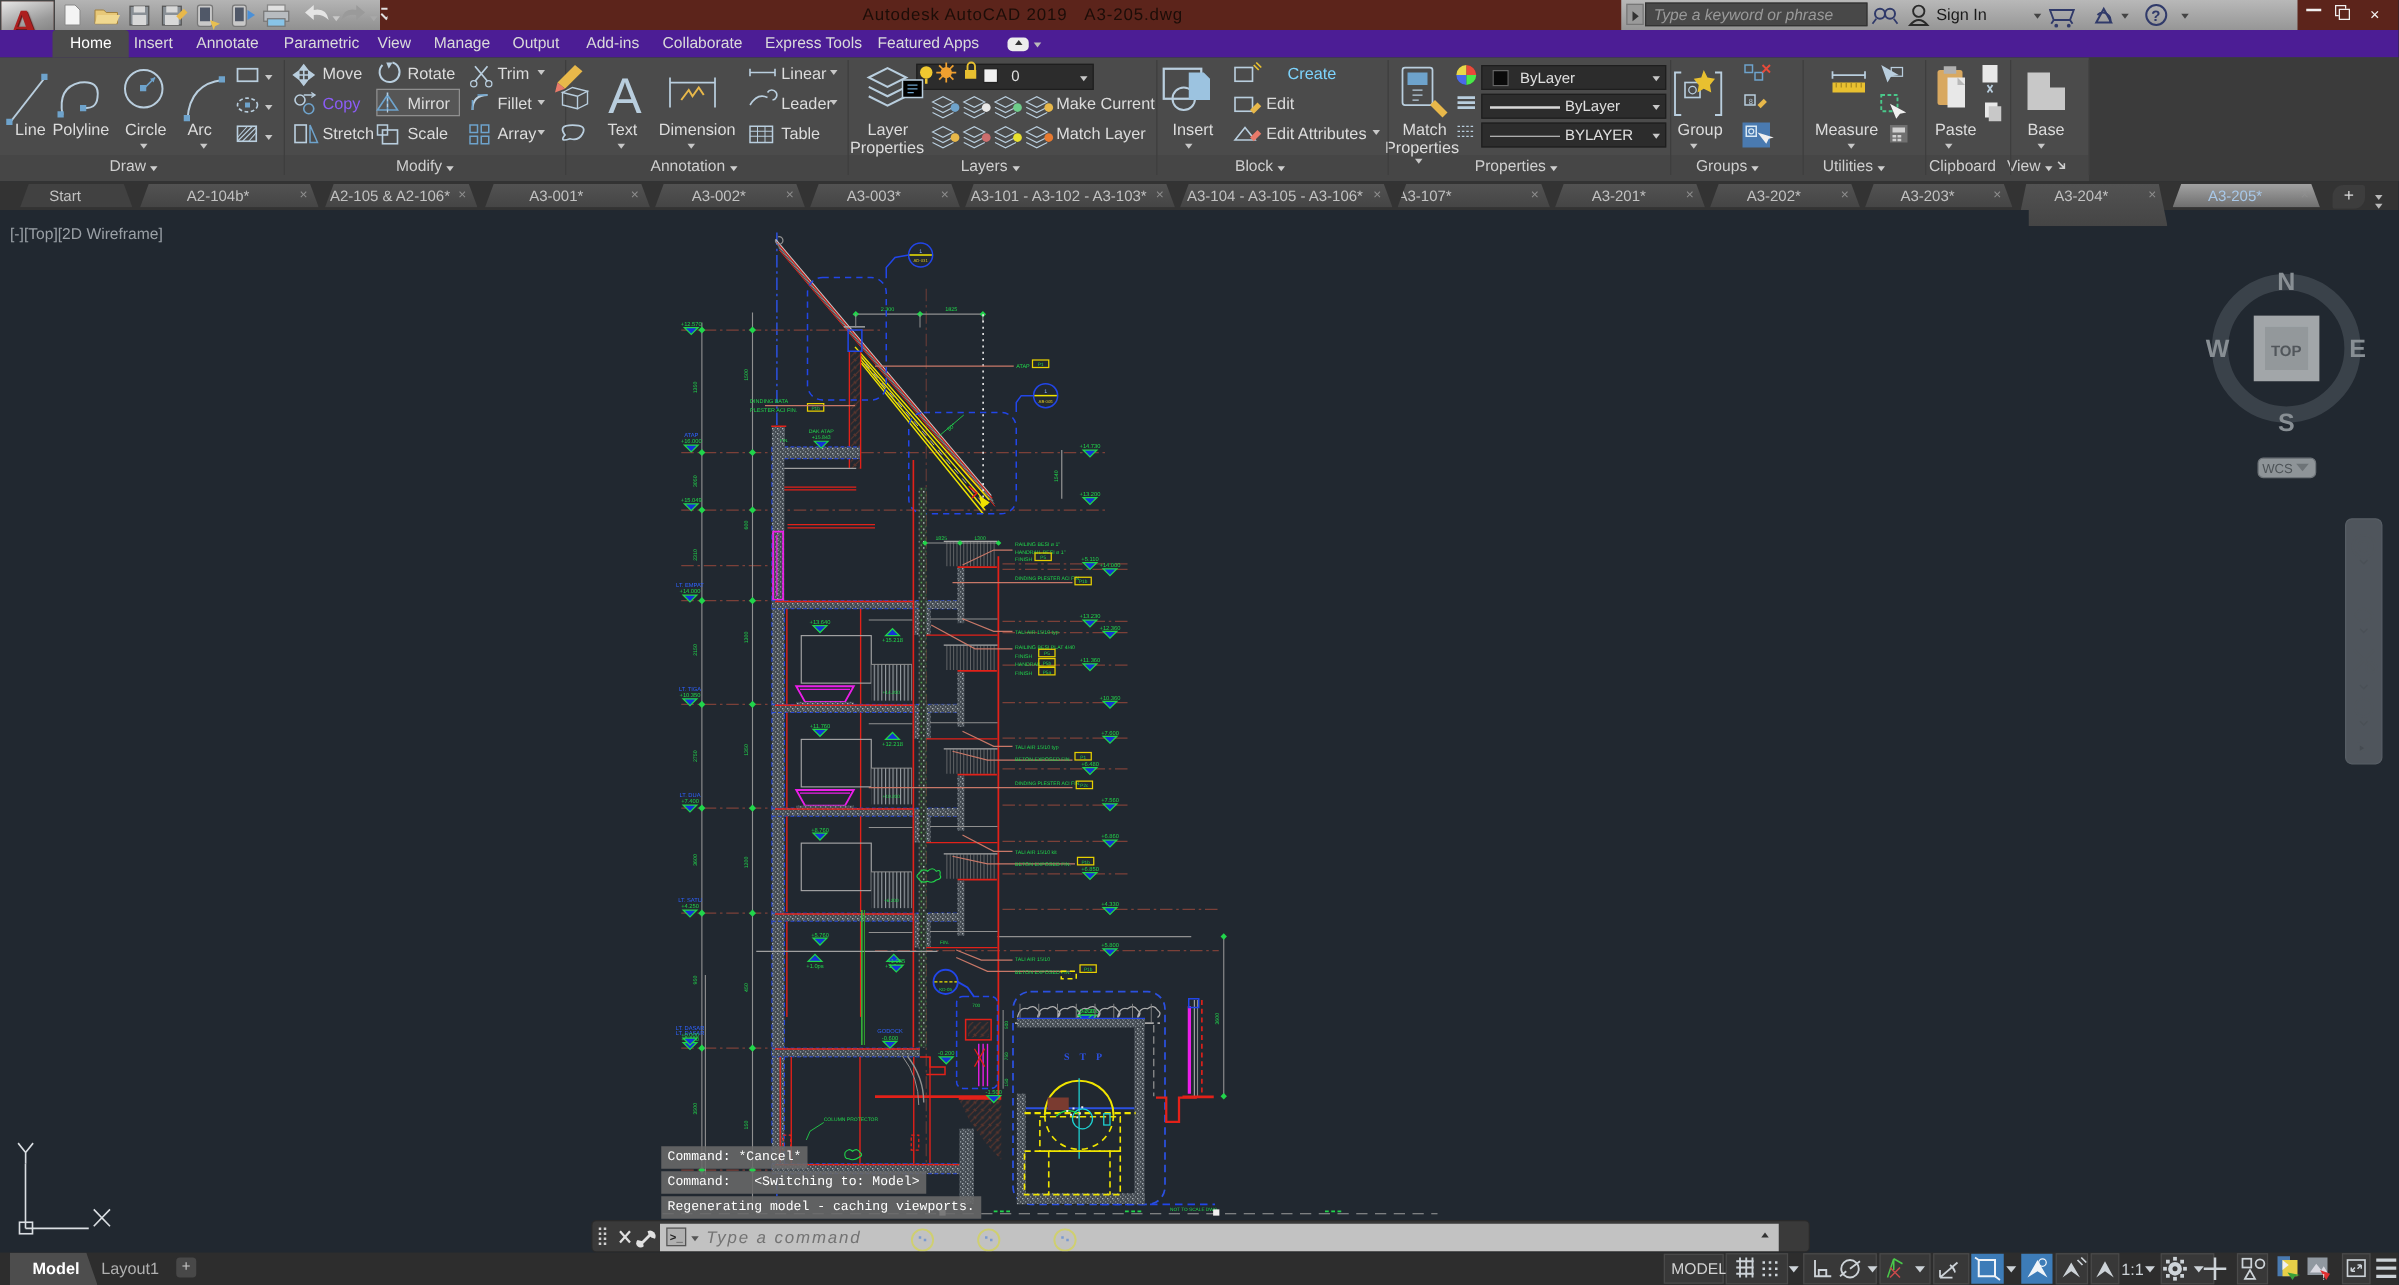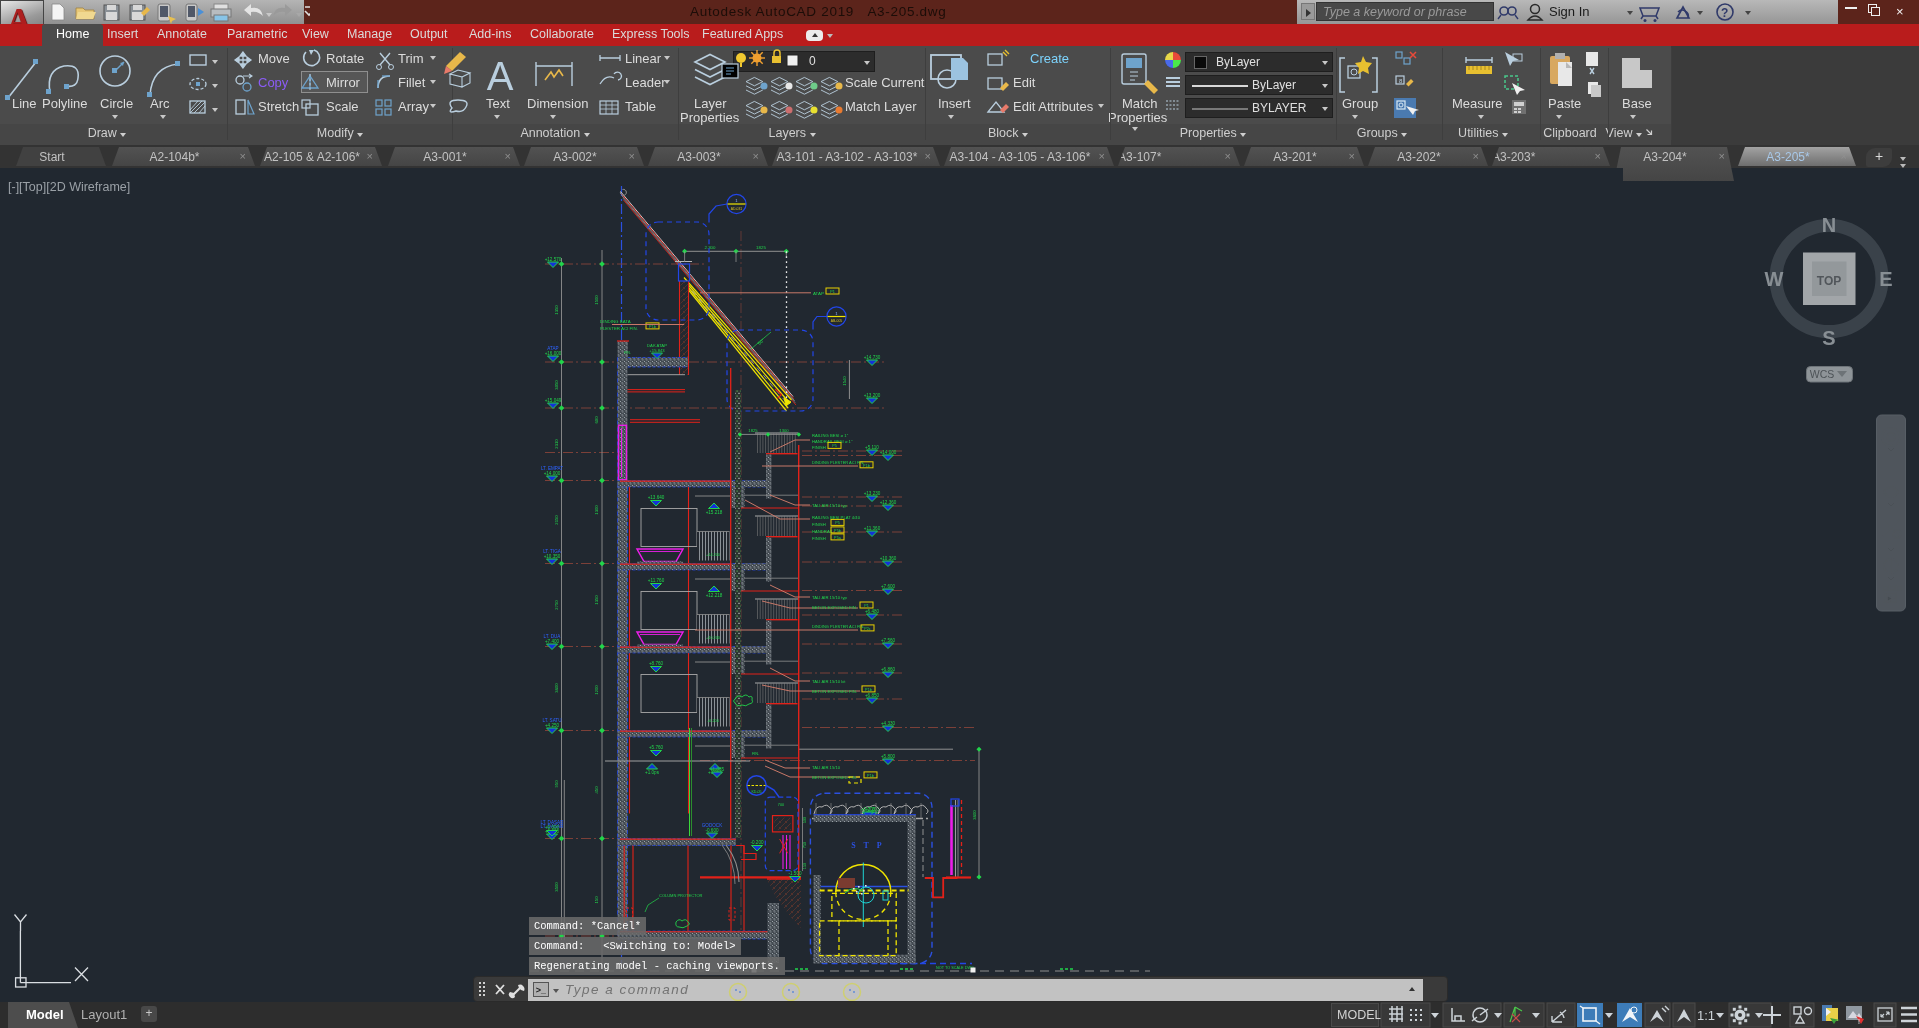--- a/index.html
+++ b/index.html
@@ -68,21 +68,21 @@
   <div style="position:absolute;left:1868px;top:4px;width:9px;height:9px;border:1.5px solid #f0f0f0;background:transparent"></div>
   <div style="position:absolute;left:1871px;top:6.5px;width:9px;height:9px;border:1.5px solid #f0f0f0;background:#5c241b"></div>
   <div style="position:absolute;left:1896px;top:4px;color:#f4f4f4;font-size:13px">×</div>
 </div>
 
 <div style="position:absolute;left:0;top:0;width:44px;height:46px;background:linear-gradient(160deg,#e8e8e8,#9a9a9a 45%,#606060);border:1px solid #444">
   <div style="position:absolute;left:6px;top:1px;font-size:33px;font-weight:bold;color:#ad1f1f;text-shadow:1px 1px 1px #5a0a0a;font-family:'Liberation Serif',serif">A</div>
   <div style="position:absolute;left:35px;top:32px;color:#333;font-size:8px"><span class="ca"></span></div>
 </div>
 
-<div style="position:absolute;left:0;top:24px;width:1919px;height:22px;background:#b91c1c">
+<div style="position:absolute;left:0;top:24px;width:1919px;height:22px;background:#4c1d95">
     <div style="position:absolute;left:42px;top:0;height:22px;padding:0 14px;background:#4b4b4b;border-radius:3px 3px 0 0;color:#fff;font-size:12.5px;line-height:21px">Home</div>
     <div style="position:absolute;left:107px;top:0;color:#dadada;font-size:12.5px;line-height:21px">Insert</div>
     <div style="position:absolute;left:157px;top:0;color:#dadada;font-size:12.5px;line-height:21px">Annotate</div>
     <div style="position:absolute;left:227px;top:0;color:#dadada;font-size:12.5px;line-height:21px">Parametric</div>
     <div style="position:absolute;left:302px;top:0;color:#dadada;font-size:12.5px;line-height:21px">View</div>
     <div style="position:absolute;left:347px;top:0;color:#dadada;font-size:12.5px;line-height:21px">Manage</div>
     <div style="position:absolute;left:410px;top:0;color:#dadada;font-size:12.5px;line-height:21px">Output</div>
     <div style="position:absolute;left:469px;top:0;color:#dadada;font-size:12.5px;line-height:21px">Add-ins</div>
     <div style="position:absolute;left:530px;top:0;color:#dadada;font-size:12.5px;line-height:21px">Collaborate</div>
     <div style="position:absolute;left:612px;top:0;color:#dadada;font-size:12.5px;line-height:21px">Express Tools</div>
@@ -110,21 +110,21 @@
     <div style="position:absolute;left:258px;top:99px;color:#dcdcdc;font-size:13px;white-space:nowrap">Stretch</div>
     <div style="position:absolute;left:326px;top:99px;color:#dcdcdc;font-size:13px;white-space:nowrap">Scale</div>
     <div style="position:absolute;left:398px;top:99px;color:#dcdcdc;font-size:13px;white-space:nowrap">Array</div>
     <div style="position:absolute;left:486px;top:96px;color:#dcdcdc;font-size:13px;white-space:nowrap">Text</div>
     <div style="position:absolute;left:527px;top:96px;color:#dcdcdc;font-size:13px;white-space:nowrap">Dimension</div>
     <div style="position:absolute;left:625px;top:51px;color:#dcdcdc;font-size:13px;white-space:nowrap">Linear</div>
     <div style="position:absolute;left:625px;top:75px;color:#dcdcdc;font-size:13px;white-space:nowrap">Leader</div>
     <div style="position:absolute;left:625px;top:99px;color:#dcdcdc;font-size:13px;white-space:nowrap">Table</div>
     <div style="position:absolute;left:694px;top:96px;color:#dcdcdc;font-size:13px;white-space:nowrap">Layer</div>
     <div style="position:absolute;left:680px;top:110px;color:#dcdcdc;font-size:13px;white-space:nowrap">Properties</div>
-    <div style="position:absolute;left:845px;top:75px;color:#dcdcdc;font-size:13px;white-space:nowrap">Scale Current</div>
+    <div style="position:absolute;left:845px;top:75px;color:#dcdcdc;font-size:13px;white-space:nowrap">Make Current</div>
     <div style="position:absolute;left:845px;top:99px;color:#dcdcdc;font-size:13px;white-space:nowrap">Match Layer</div>
     <div style="position:absolute;left:938px;top:96px;color:#dcdcdc;font-size:13px;white-space:nowrap">Insert</div>
     <div style="position:absolute;left:1030px;top:51px;color:#7dd3fc;font-size:13px;white-space:nowrap">Create</div>
     <div style="position:absolute;left:1013px;top:75px;color:#dcdcdc;font-size:13px;white-space:nowrap">Edit</div>
     <div style="position:absolute;left:1013px;top:99px;color:#dcdcdc;font-size:13px;white-space:nowrap">Edit Attributes</div>
     <div style="position:absolute;left:1122px;top:96px;color:#dcdcdc;font-size:13px;white-space:nowrap">Match</div>
     <div style="position:absolute;left:1108px;top:110px;color:#dcdcdc;font-size:13px;white-space:nowrap">Properties</div>
     <div style="position:absolute;left:1342px;top:96px;color:#dcdcdc;font-size:13px;white-space:nowrap">Group</div>
     <div style="position:absolute;left:1452px;top:96px;color:#dcdcdc;font-size:13px;white-space:nowrap">Measure</div>
     <div style="position:absolute;left:1548px;top:96px;color:#dcdcdc;font-size:13px;white-space:nowrap">Paste</div>
@@ -411,21 +411,21 @@
     </div>
     <div style="position:absolute;left:1244px;top:2px;width:120px;height:19px;background:linear-gradient(#525252,#454545);border-radius:7px 7px 0 0;clip-path:polygon(7px 0,calc(100% - 7px) 0,100% 100%,0 100%)">
       <div style="position:absolute;left:0;right:18px;top:3px;text-align:center;color:#c2c2c2;font-size:12px;white-space:nowrap">A3-201*</div>
       <span style="position:absolute;right:9px;top:3px;color:#8f8f8f;font-size:11px">×</span>
     </div>
     <div style="position:absolute;left:1368px;top:2px;width:120px;height:19px;background:linear-gradient(#525252,#454545);border-radius:7px 7px 0 0;clip-path:polygon(7px 0,calc(100% - 7px) 0,100% 100%,0 100%)">
       <div style="position:absolute;left:0;right:18px;top:3px;text-align:center;color:#c2c2c2;font-size:12px;white-space:nowrap">A3-202*</div>
       <span style="position:absolute;right:9px;top:3px;color:#8f8f8f;font-size:11px">×</span>
     </div>
     <div style="position:absolute;left:1492px;top:2px;width:118px;height:19px;background:linear-gradient(#525252,#454545);border-radius:7px 7px 0 0;clip-path:polygon(7px 0,calc(100% - 7px) 0,100% 100%,0 100%)">
-      <div style="position:absolute;left:0;right:18px;top:3px;text-align:left;color:#c2c2c2;font-size:12px;white-space:nowrap">A3-203*</div>
+      <div style="position:absolute;left:0;right:18px;top:3px;text-align:center;color:#c2c2c2;font-size:12px;white-space:nowrap">A3-203*</div>
       <span style="position:absolute;right:9px;top:3px;color:#8f8f8f;font-size:11px">×</span>
     </div>
     <div style="position:absolute;left:1614px;top:2px;width:120px;height:34px;background:linear-gradient(#525252,#454545);border-radius:7px 7px 0 0;clip-path:polygon(7px 0,calc(100% - 7px) 0,100% 100%,0 100%)">
       <div style="position:absolute;left:0;right:18px;top:3px;text-align:center;color:#c2c2c2;font-size:12px;white-space:nowrap">A3-204*</div>
       <span style="position:absolute;right:9px;top:3px;color:#8f8f8f;font-size:11px">×</span>
     </div>
     <div style="position:absolute;left:1738px;top:2px;width:118px;height:19px;background:linear-gradient(#a2a2a2,#6e6e6e);border-radius:7px 7px 0 0;clip-path:polygon(7px 0,calc(100% - 7px) 0,100% 100%,0 100%)">
       <div style="position:absolute;left:0;right:18px;top:3px;text-align:center;color:#a8c8e8;font-size:12px;white-space:nowrap">A3-205*</div>
       <span style="position:absolute;right:9px;top:3px;color:#8f8f8f;font-size:11px">×</span>
     </div>

